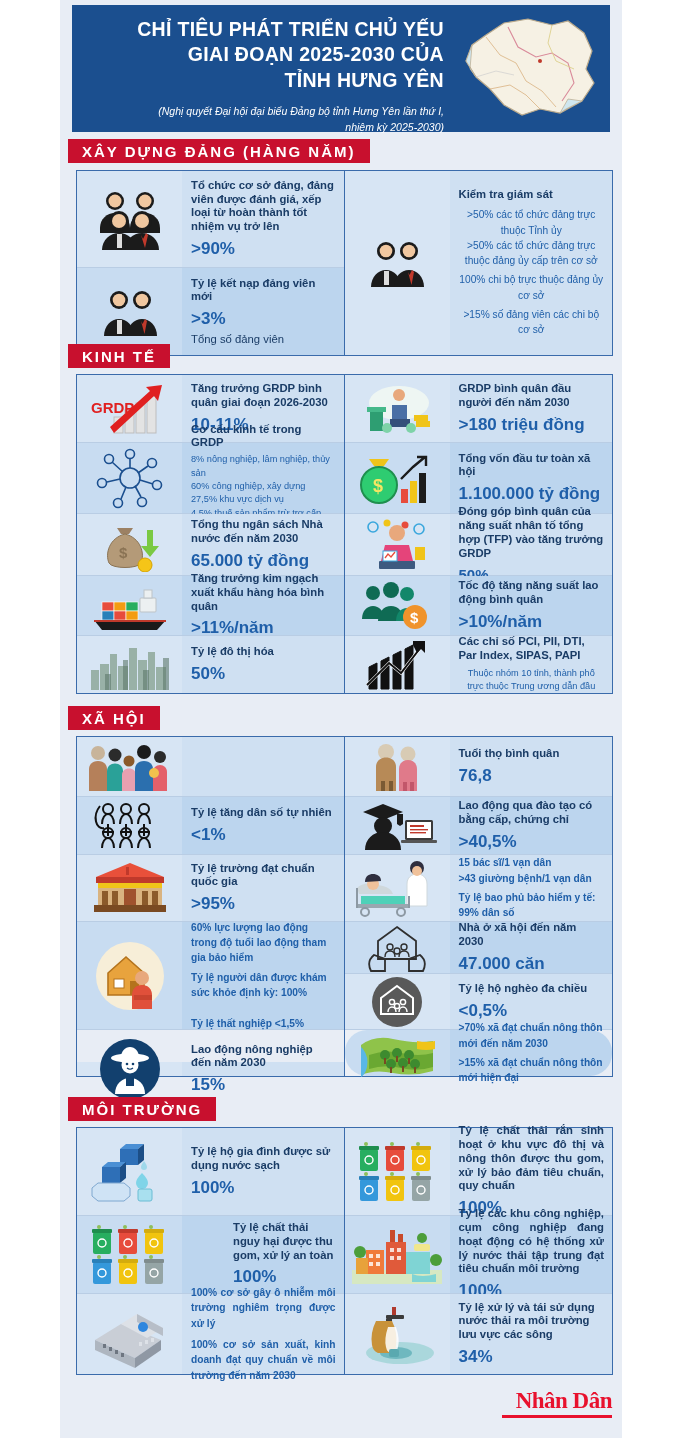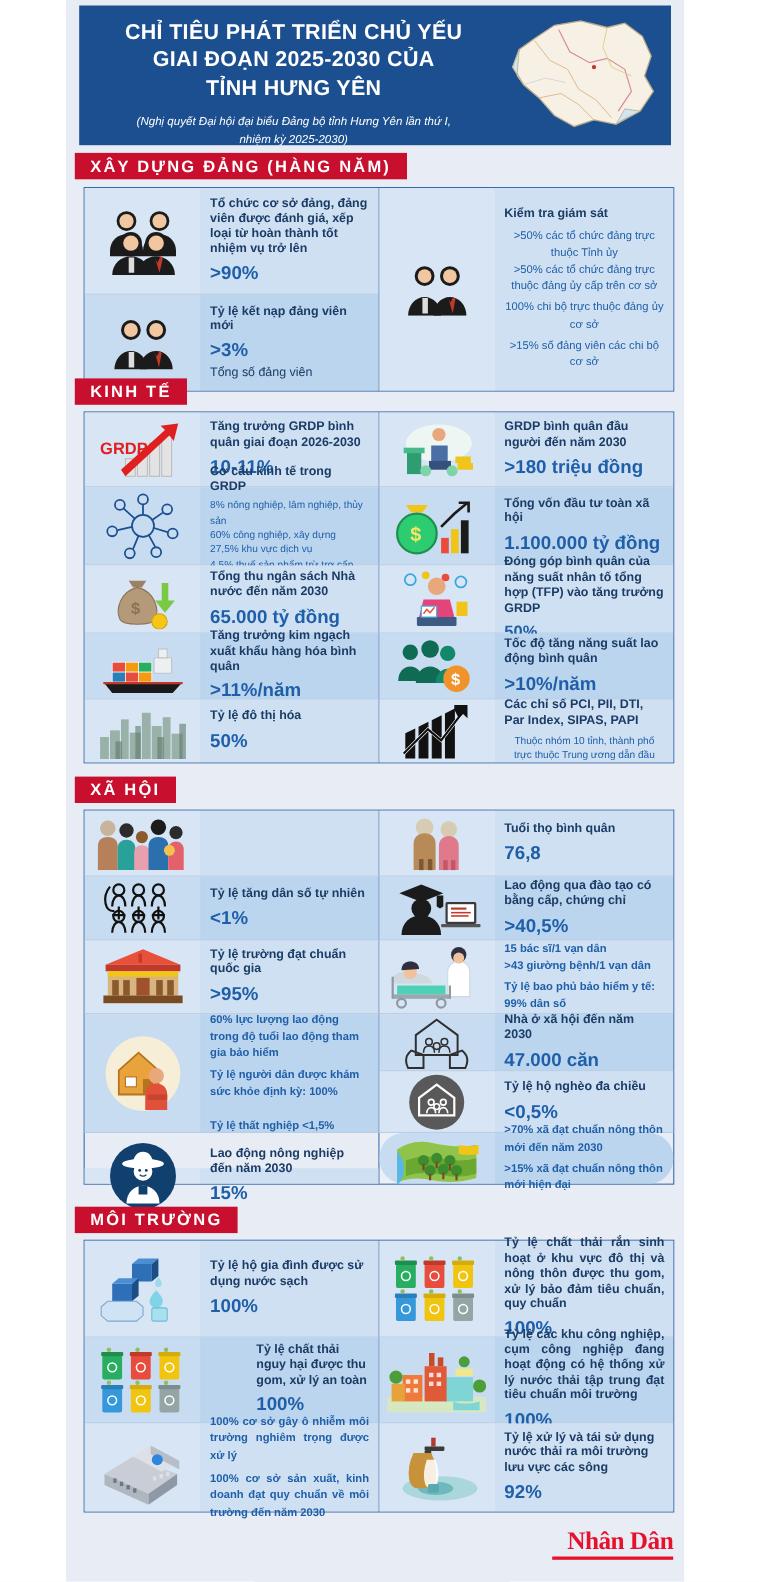--- a/index.html
+++ b/index.html
@@ -15,21 +15,21 @@
   .panel {
     position:absolute; left:60px; top:0; width:562px; height:1438px;
     background:#e8edf5;
   }
 
   
   .header {
     position:absolute; left:72px; top:5px; width:538px; height:127px;
     background:#1b4f8f; color:#fff; display:flex; align-items:stretch;
   }
-  .hdr-text { flex:1; padding:12px 6px 4px 18px; text-align:center; }
+  .hdr-text { flex:1; padding:12px 6px 4px 18px; text-align:right; }
   .hdr-title {
     font-size:19.5px; font-weight:bold; line-height:1.3; letter-spacing:0.3px;
     text-transform:uppercase;
   }
   .hdr-title div { white-space:nowrap; }
   .hdr-sub {
     margin-top:10px; font-style:italic; font-size:10.5px; line-height:1.55;
   }
   .hdr-map { width:160px; position:relative; }
   .hdr-map svg { position:absolute; left:6px; top:12px; }
@@ -836,21 +836,21 @@
             <rect x="36" y="6" width="4" height="8" fill="#b03a2e"></rect>
             <rect x="30" y="14" width="18" height="4" rx="1" fill="#3b3b3b"></rect>
             <path d="M30 18 h6 v12 q0 8-8 8 h-4 v-6 h3 q3 0 3-4z" fill="#3b3b3b"></path>
             <path d="M20 20 q-6 12-4 24 q1 6 6 8 h14 q4-2 4-8 q2-12-4-24z" fill="#c8923a"></path>
             <path d="M40 26 q4 12 2 20 q-1 6-6 6 q-5 0-6-6 q-2-8 2-20z" fill="#ffffff" opacity="0.85"></path>
             <rect x="33" y="48" width="10" height="8" rx="2" fill="#5aa9b0"></rect>
           </svg>
         </div>
         <div class="txt-box">
           <div class="t-head">Tỷ lệ xử lý và tái sử dụng nước thải ra môi trường lưu vực các sông</div>
-          <div class="t-val">92%</div>
+          <div class="t-val">34%</div>
         </div>
       </div>
     </div>
   </div>
 
   <div class="logo" style="top:1388px;">
     <span>Nhân Dân</span>
   </div>
 </div>
 

